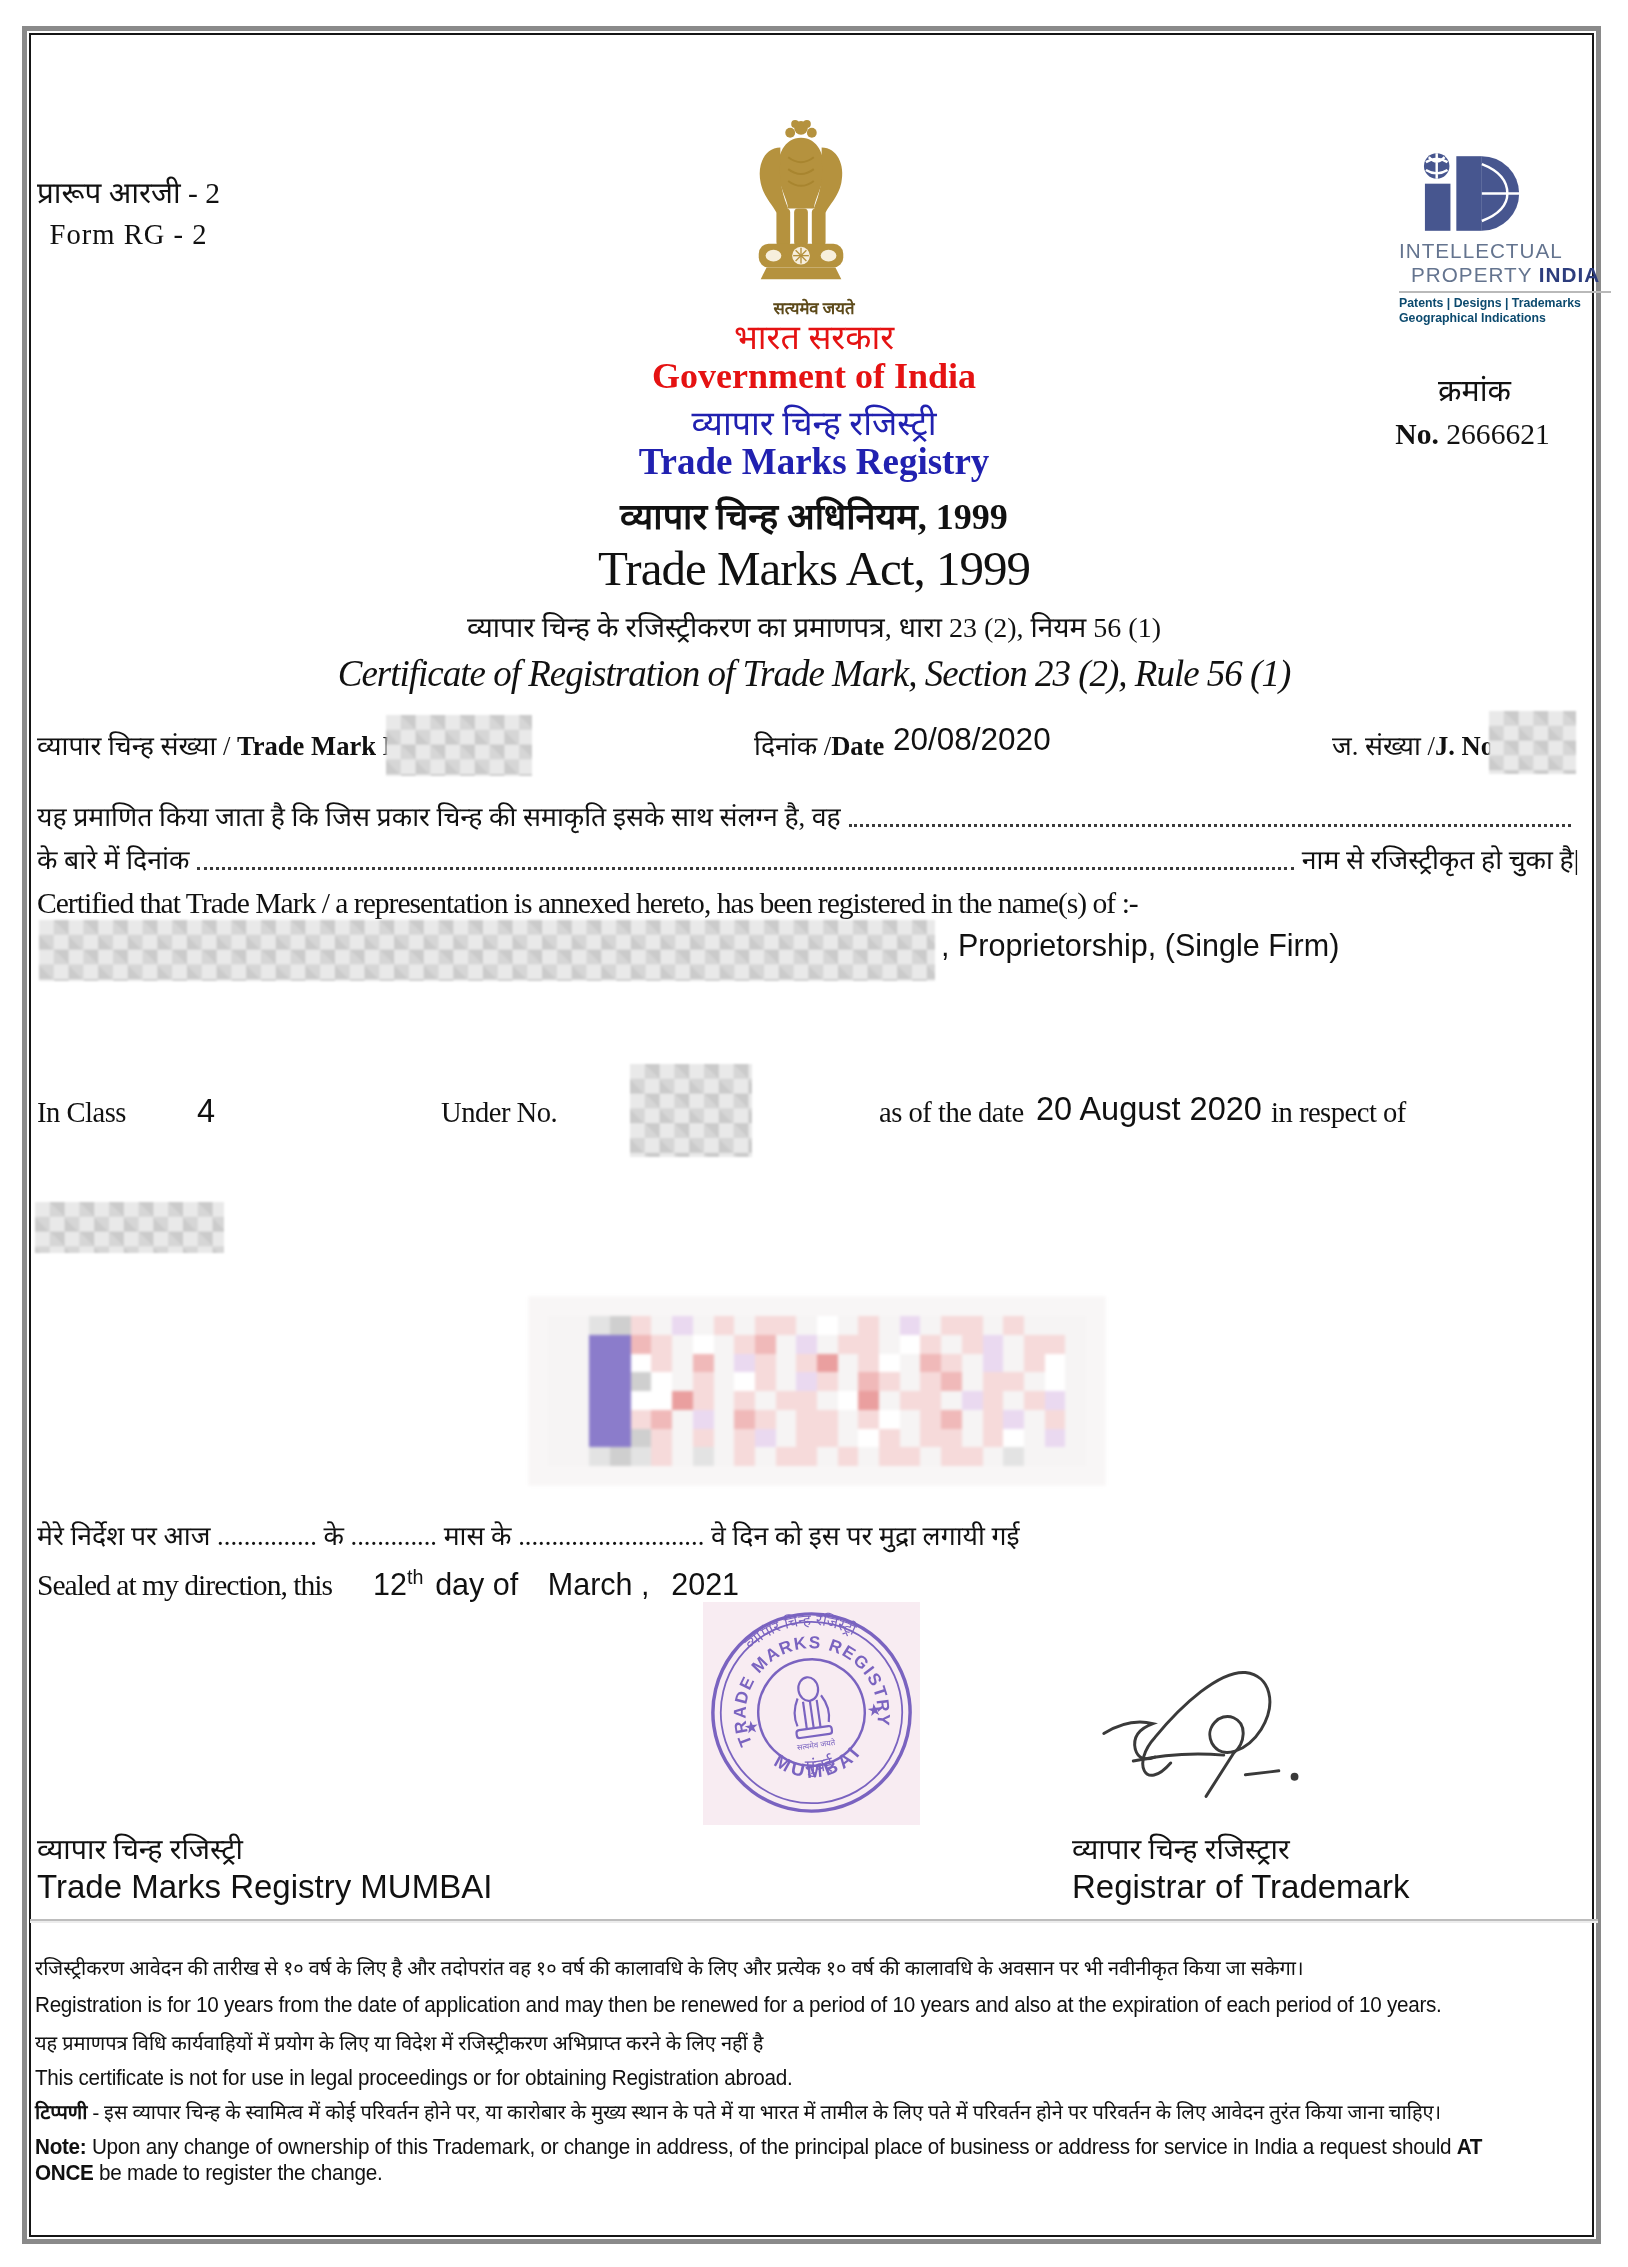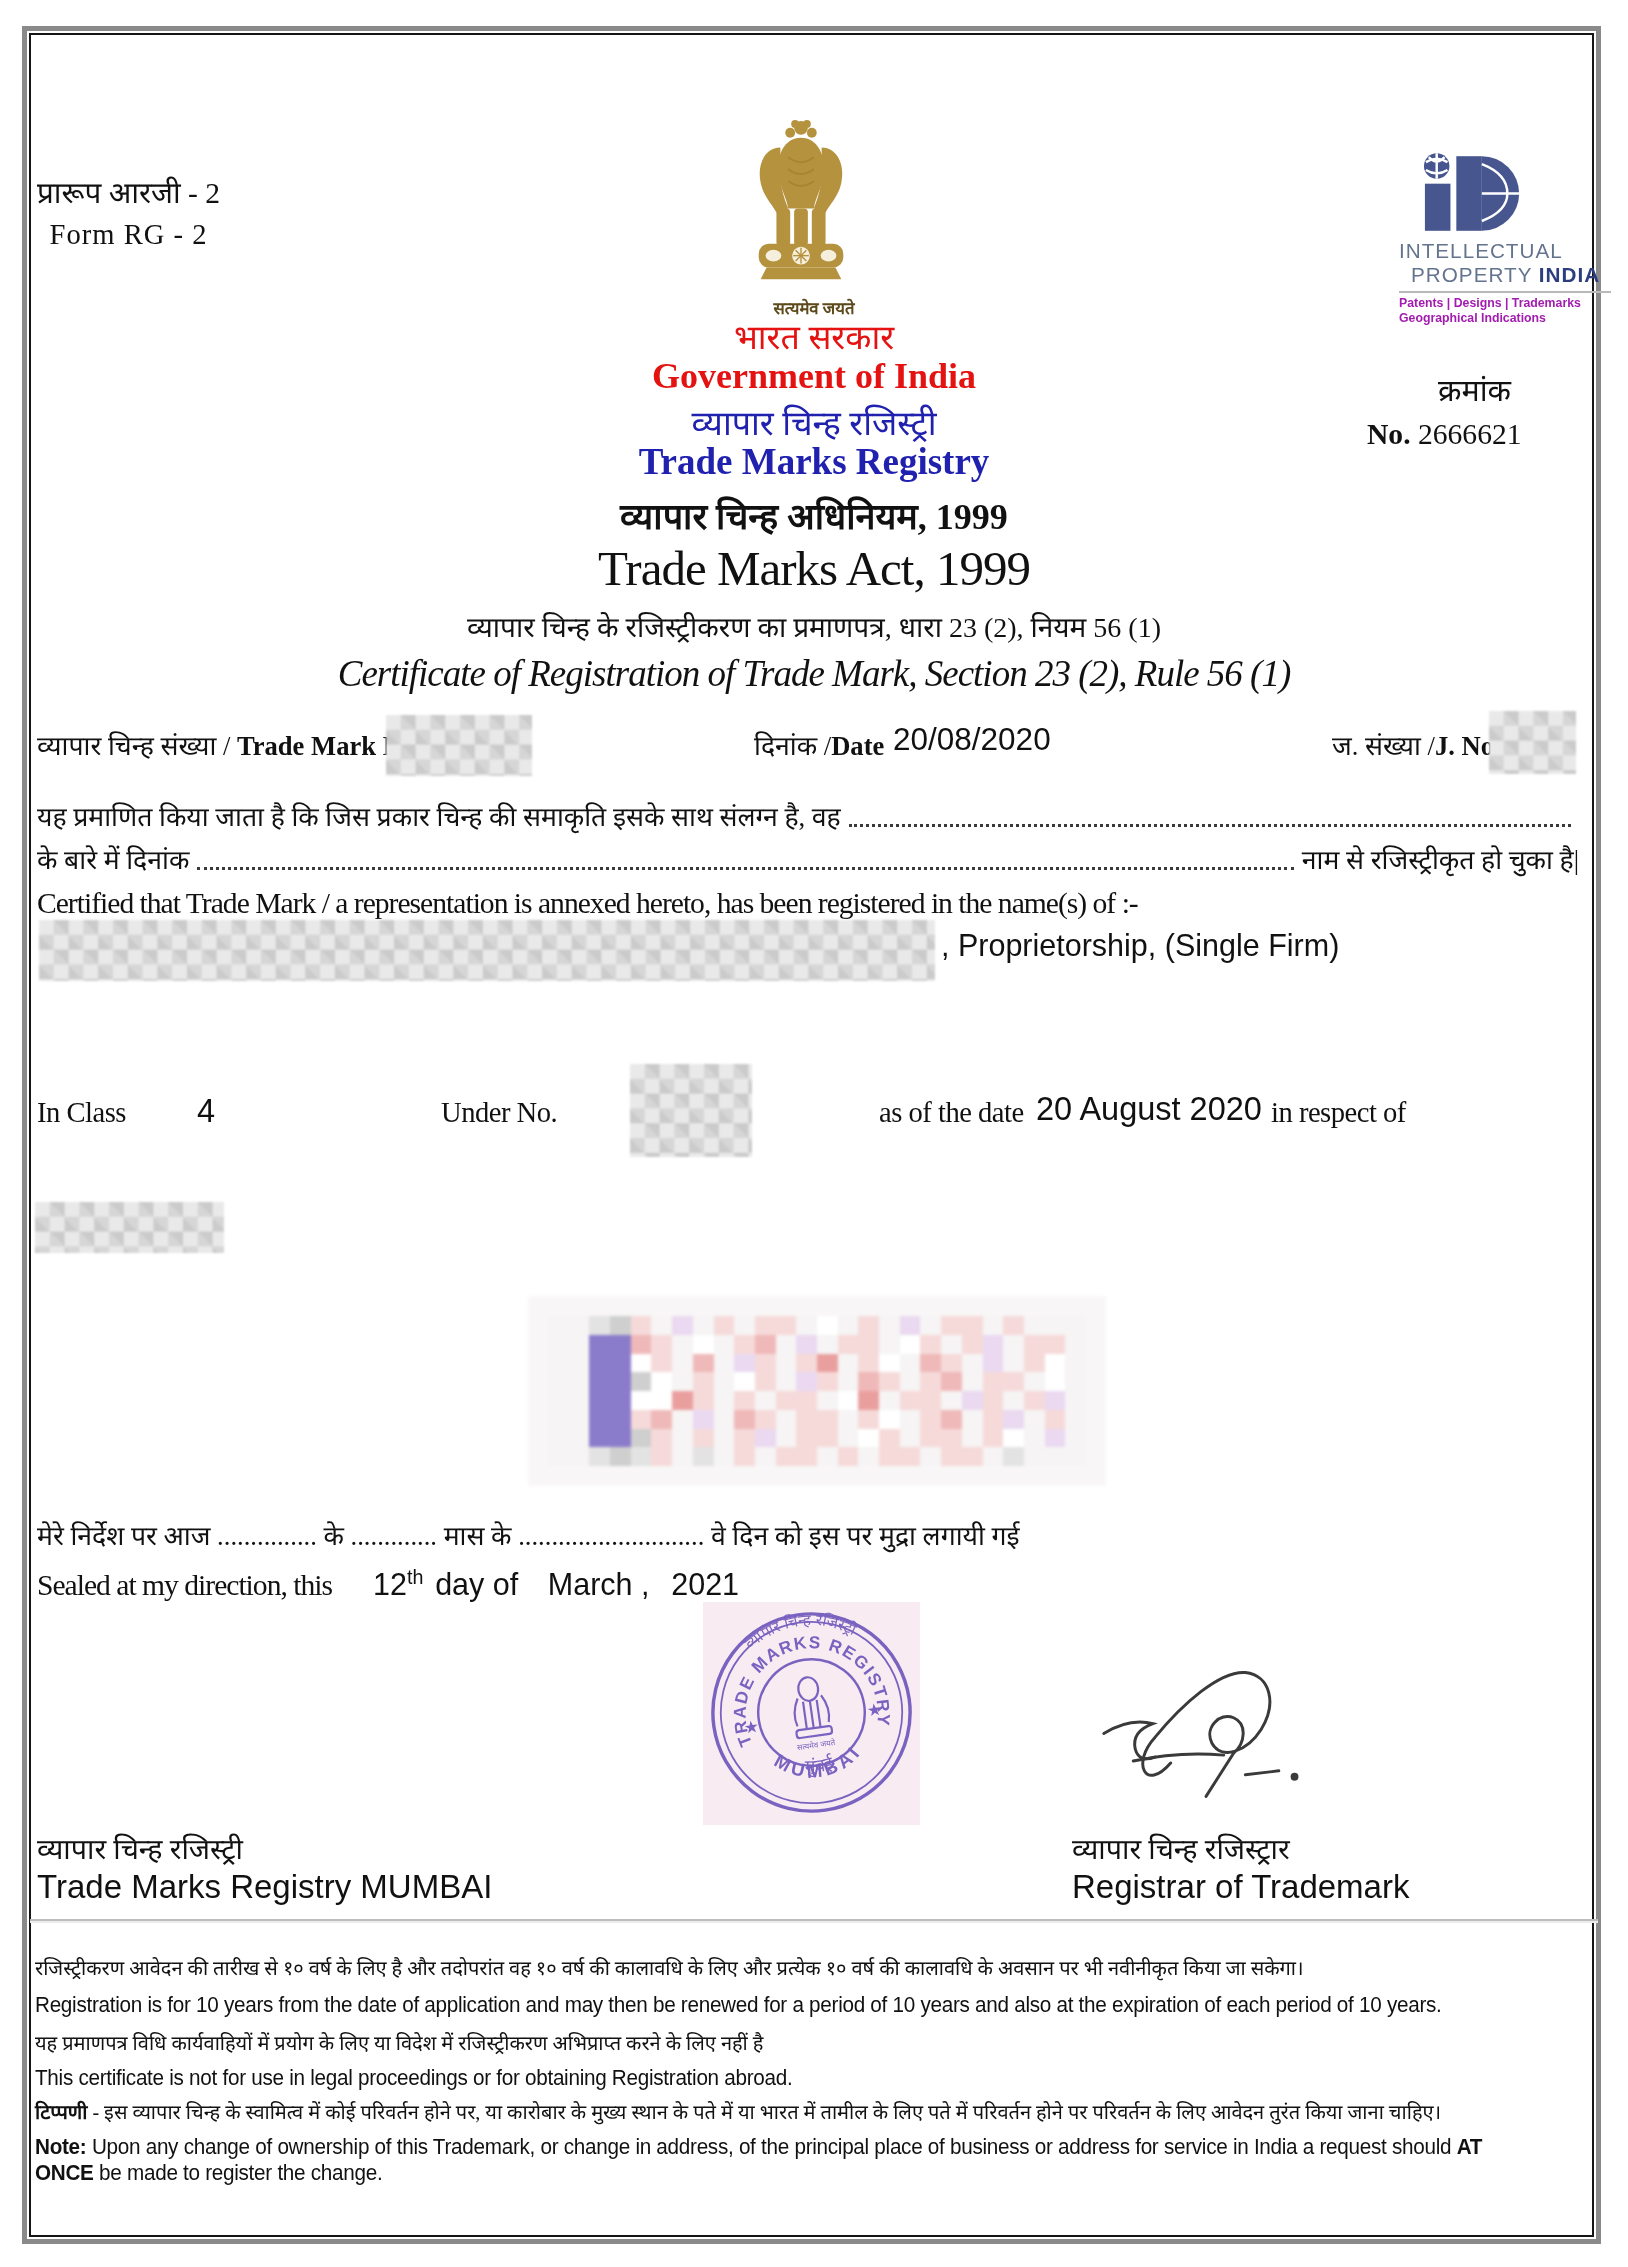--- a/index.html
+++ b/index.html
@@ -22,33 +22,33 @@
 
   #emblem { left:737px; top:118px; }
   #motto  { left:0; right:0; top:296px; text-align:center; font-size:16.7px; color:#5d4a1a; font-weight:bold; }
 
   #ip-logo { left:1399px; top:152px; width:212px; }
   #ip-logo .mark { margin-left:21.7px; }
   #ip-logo .l1 { font-size:20.7px; color:#64748f; letter-spacing:1px; line-height:23.6px; }
   #ip-logo .l2 { font-size:20.7px; color:#64748f; letter-spacing:1px; line-height:24.6px;margin-left:12px; }
   #ip-logo .l2 .india { color:#2d3d7d; font-weight:bold; }
   #ip-logo .rule { height:2px; background:#b9b9b9; margin:3.9px 0 3px 0; }
-  #ip-logo .l3, #ip-logo .l4 { font-size:12.3px; font-weight:bold; color:#a21caf; line-height:14.8px; }
+  #ip-logo .l3, #ip-logo .l4 { font-size:12.3px; font-weight:bold; color:#0c4a6e; line-height:14.8px; }
 
   #govt-hi     { top:313px; font-size:34px; }
   #govt-en     { top:355px; font-size:36px; }
   #registry-hi { top:399px; font-size:34px; }
   #registry-en { top:440px; font-size:37px; }
   #act-hi      { top:491px; font-size:36px; font-weight:bold; }
   #act-en      { top:540px; font-size:49px; letter-spacing:-1px; }
   #cert-hi     { top:607px; font-size:28px; }
   #cert-en     { top:652px; font-size:37px; letter-spacing:-1px; }
 
   #serial { left:1367px; top:368px; width:215px; text-align:center; font-size:30.5px; }
-  #serial .no-line { margin-top:7.9px; font-size:29.6px; text-align:left; padding-right:3.9px; }
+  #serial .no-line { margin-top:7.9px; font-size:29.6px; text-align:center; padding-right:3.9px; }
 
   .redact { position:absolute;
             background-color:#e9e9e9;
             background-image:
               linear-gradient(45deg,#cbcbcb 25%,transparent 25%,transparent 75%,#cbcbcb 75%),
               linear-gradient(45deg,#d6d6d6 25%,transparent 25%,transparent 75%,#d6d6d6 75%);
             background-size:29.6px 29.6px; background-position:0 0,14.8px 14.8px;
             filter:blur(1px); }
 
   #tm-label   { left:37px;  top:727px; font-size:26.6px; }

